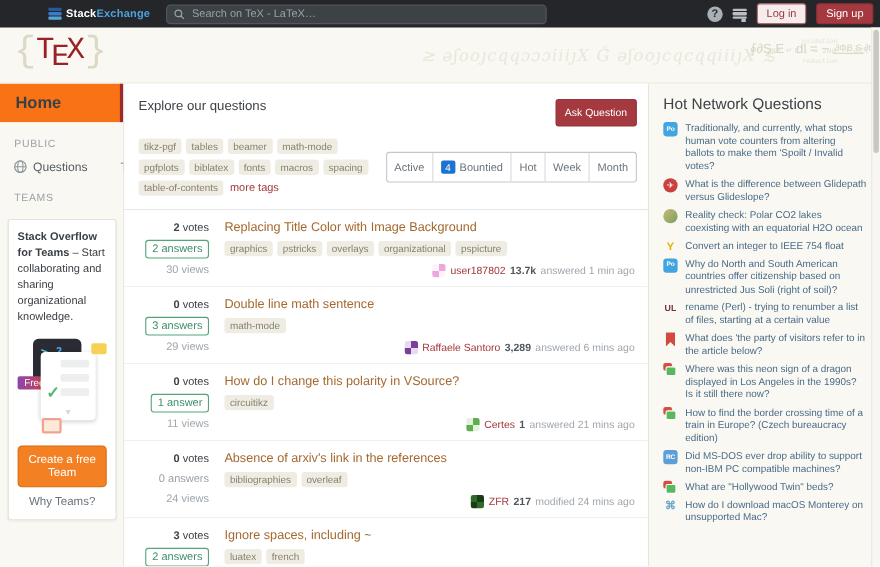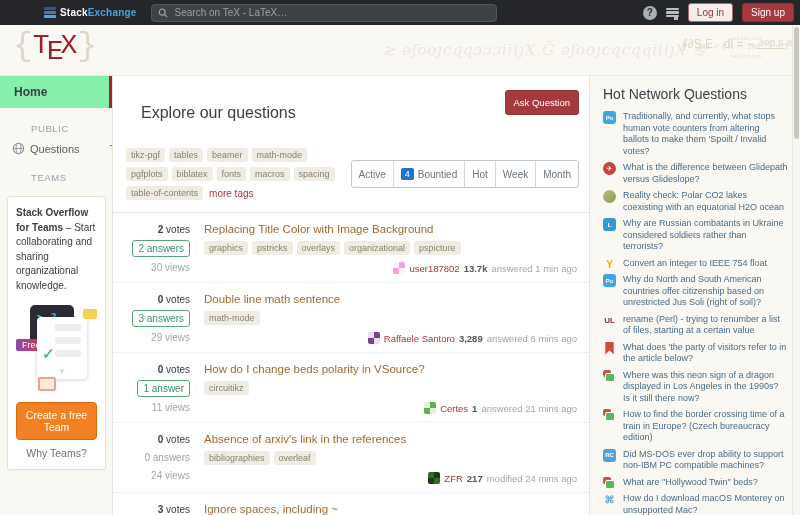--- a/index.html
+++ b/index.html
@@ -37,42 +37,42 @@
   .f-chem .lbl{font-size:6px;color:#e6e3d4}
   .f-int{position:absolute;right:8px;top:12px;color:#d9d6c4;font-family:Liberation Sans, sans-serif;font-size:12px;display:flex;align-items:center;gap:3px;white-space:nowrap}
   .frac{display:inline-flex;flex-direction:row;text-align:center;font-size:8.5px;line-height:1.15}
   .frac .num{border-bottom:1px solid #d9d6c4;padding:0 2px}
   
   .layout{position:absolute;top:76px;left:0;width:800px;height:439px;display:flex}
   .left{width:113px;flex:none;background:#f9f8f2;border-right:1px solid #e7e5da;box-sizing:border-box;overflow:hidden}
   .main{width:477px;flex:none;background:#fff;border-right:1px solid #e7e5da;box-sizing:border-box;overflow:hidden}
   .right{flex:1;box-sizing:border-box;padding:7px 12px 0 13px;overflow:hidden}
   
-  .nav-home{position:relative;font-size:12px;font-weight:bold;color:#3b4045;padding:9px 0 9px 14px;background:#86efac;cursor:pointer}
+  .nav-home{position:relative;font-size:15px;font-weight:bold;color:#3b4045;padding:9px 0 9px 14px;background:#f97316;cursor:pointer}
   .nav-home .redbar{position:absolute;right:0;top:0;bottom:0;width:3px;background:#972b30}
-  .nav-label{font-size:9.5px;color:#9aa1a8;letter-spacing:.6px;padding:15px 0 5px 31px}
+  .nav-label{font-size:9.5px;color:#9aa1a8;letter-spacing:.6px;padding:15px 0 5px 13px}
   .nav-item{position:relative;font-size:11px;color:#565d63;padding:6px 0 6px 30px;cursor:pointer}
   .nav-ico{position:absolute;left:12px;top:5px}
   .teams-card{margin:8px 6px 0 7px;background:#fff;border:1px solid #e3e2d9;border-radius:3px;padding:9px 8px 8px;box-shadow:0 1px 2px rgba(0,0,0,.04)}
   .teams-card p{margin:0;font-size:10px;line-height:1.45;color:#3b4045}
   .illu{position:relative;height:92px;margin-top:8px}
   .illu .term{position:absolute;left:14px;top:4px;width:44px;height:40px;background:#2b2b33;border-radius:5px;color:#61d3e3;font-family:"DejaVu Sans Mono",monospace;font-size:11px;font-weight:bold;padding:6px 0 0 7px;box-sizing:border-box}
   .illu .term .q{color:#4aa3e8}
   .illu .free{position:absolute;left:0;top:38px;background:linear-gradient(90deg,#8e44ad,#d84336);color:#fff;font-size:9px;padding:1px 6px;border-radius:2px}
   .illu .panel{position:absolute;right:10px;top:16px;width:50px;height:62px;background:#fff;border-radius:4px;box-shadow:0 1px 4px rgba(0,0,0,.18);padding:7px 6px 0;box-sizing:border-box}
   .illu .panel i{display:block;height:7px;background:#eceef0;border-radius:2px;margin:0 0 6px 12px}
   .illu .check{position:absolute;left:5px;top:28px;color:#54b471;font-size:15px;font-weight:bold}
   .illu .chev{position:absolute;left:50%;bottom:3px;margin-left:-4px;color:#d6d9db;font-size:8px}
   .illu .bub-y{position:absolute;right:0;top:8px;width:14px;height:10px;background:#f7d154;border-radius:2px}
   .illu .bub-o{position:absolute;left:22px;bottom:2px;width:14px;height:10px;border:2px solid #f0a28e;background:#fde9d9;border-radius:2px}
   .team-btn{display:block;margin:9px auto 7px;background:#f48024;border:1px solid #d8690b;color:#fff;font-size:10.5px;text-align:center;padding:6px 0;border-radius:4px}
   .why-teams{display:block;text-align:center;color:#6a737c;font-size:10.5px;padding-bottom:2px}
   
   .main-head{display:flex;justify-content:space-between;align-items:flex-start;padding:13px 10px 0 13px}
-  .main-head h1{margin:15px;font-size:16px;font-weight:400;color:#3d4247}
+  .main-head h1{margin:0;font-size:12px;font-weight:400;color:#3d4247}
   .ask-btn{background:#a4393f;border:1px solid #93333a;color:#fff;font-size:9.5px;padding:6px 8px;border-radius:3px;margin-top:1px}
   .filters{display:flex;justify-content:space-between;align-items:center;padding:11px 10px 12px 13px;border-bottom:1px solid #e4e6e8}
   .tag-list{display:flex;flex-wrap:wrap;gap:5px 4px;width:262px;align-items:center}
   .pill{font-size:9px;color:#87816d;background:#efede3;padding:2px 5px;border-radius:3px;white-space:nowrap}
   .more-tags{font-size:10px;color:#a5383c;margin-left:2px}
   .tabs{display:flex;border:1px solid #c3c7cb;border-radius:3px;background:#fff;height:26px;align-items:stretch}
   .tab{display:flex;align-items:center;gap:4px;font-size:10px;color:#6a737c;padding:0 7px;border-left:1px solid #d6d9dc;cursor:pointer}
   .tab.first{border-left:none}
   .badge{background:#1b75d0;color:#fff;font-size:9px;padding:1px 4px;border-radius:2px}
   
@@ -264,21 +264,21 @@
             </div>
           </div>
         </div>
         <div class="qrow">
           <div class="stats">
             <div class="votes"><b>0</b> votes</div>
             <div class="apill">1 answer</div>
             <div class="views">11 views</div>
           </div>
           <div class="qcontent">
-            <a class="qtitle">How do I change beds polarity in VSource?</a>
+            <a class="qtitle">How do I change this polarity in VSource?</a>
             <div class="qtags">
               <a class="pill">circuitikz</a>
             </div>
             <div class="quser">
               <span class="avatar" style="background: conic-gradient(rgb(95, 174, 82) 25%, rgb(226, 242, 221) 0deg, rgb(226, 242, 221) 50%, rgb(95, 174, 82) 0deg, rgb(95, 174, 82) 75%, rgb(226, 242, 221) 0deg);"></span>
               <a class="uname">Certes</a>
               <b class="urep">1</b>
               <span class="uaction">answered 21 mins ago</span>
             </div>
           </div>
@@ -329,24 +329,20 @@
         </div>
         <div class="hot-item">
           <span class="hicon shape-circle" style="background: rgb(201, 65, 63);">✈</span>
           <a class="htext">What is the difference between Glidepath versus Glideslope?</a>
         </div>
         <div class="hot-item">
           <span class="hicon shape-circle" style="background: linear-gradient(135deg, rgb(201, 184, 122), rgb(123, 160, 91));"></span>
           <a class="htext">Reality check: Polar CO2 lakes coexisting with an equatorial H2O ocean</a>
         </div>
         <div class="hot-item">
-          <span class="hicon shape-bubble" style="background: rgb(55, 152, 212);">L</span>
-          <a class="htext">Why are Russian combatants in Ukraine considered soldiers rather than terrorists?</a>
-        </div>
-        <div class="hot-item">
           <span class="hicon shape-text" style="color: rgb(232, 176, 4);">Y</span>
           <a class="htext">Convert an integer to IEEE 754 float</a>
         </div>
         <div class="hot-item">
           <span class="hicon shape-bubble" style="background: rgb(66, 164, 224);">Po</span>
           <a class="htext">Why do North and South American countries offer citizenship based on unrestricted Jus Soli (right of soil)?</a>
         </div>
         <div class="hot-item">
           <span class="hicon shape-text" style="color: rgb(123, 45, 58); font-size: 8px;">UL</span>
           <a class="htext">rename (Perl) - trying to renumber a list of files, starting at a certain value</a>

